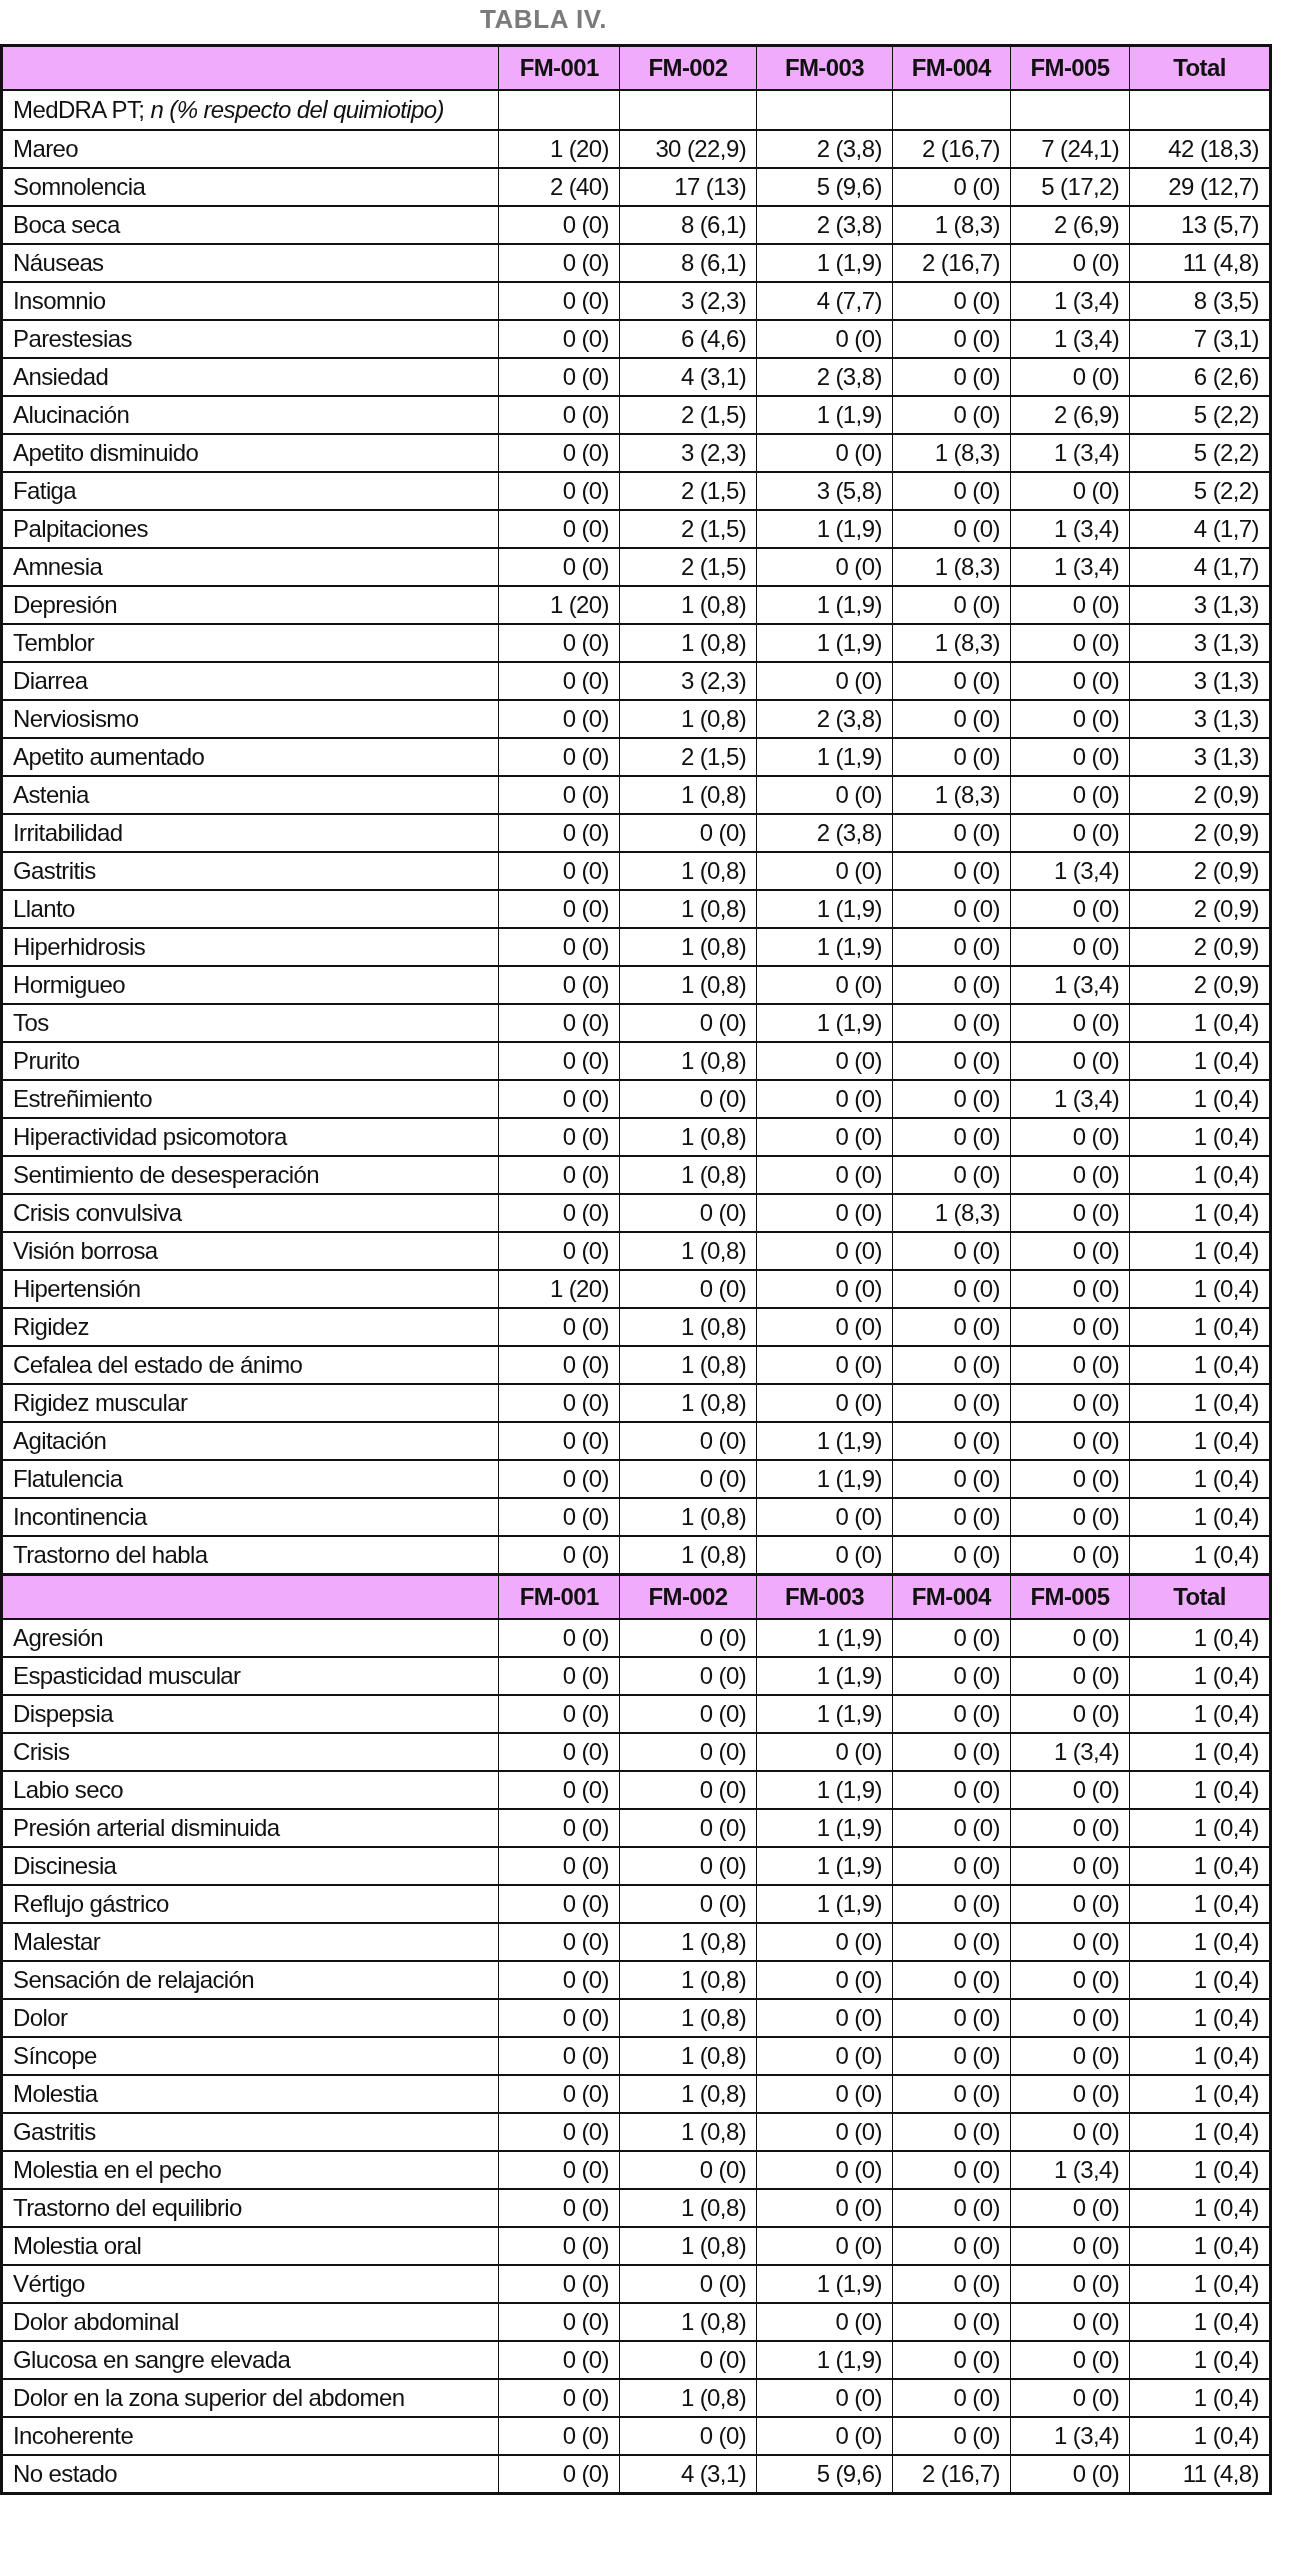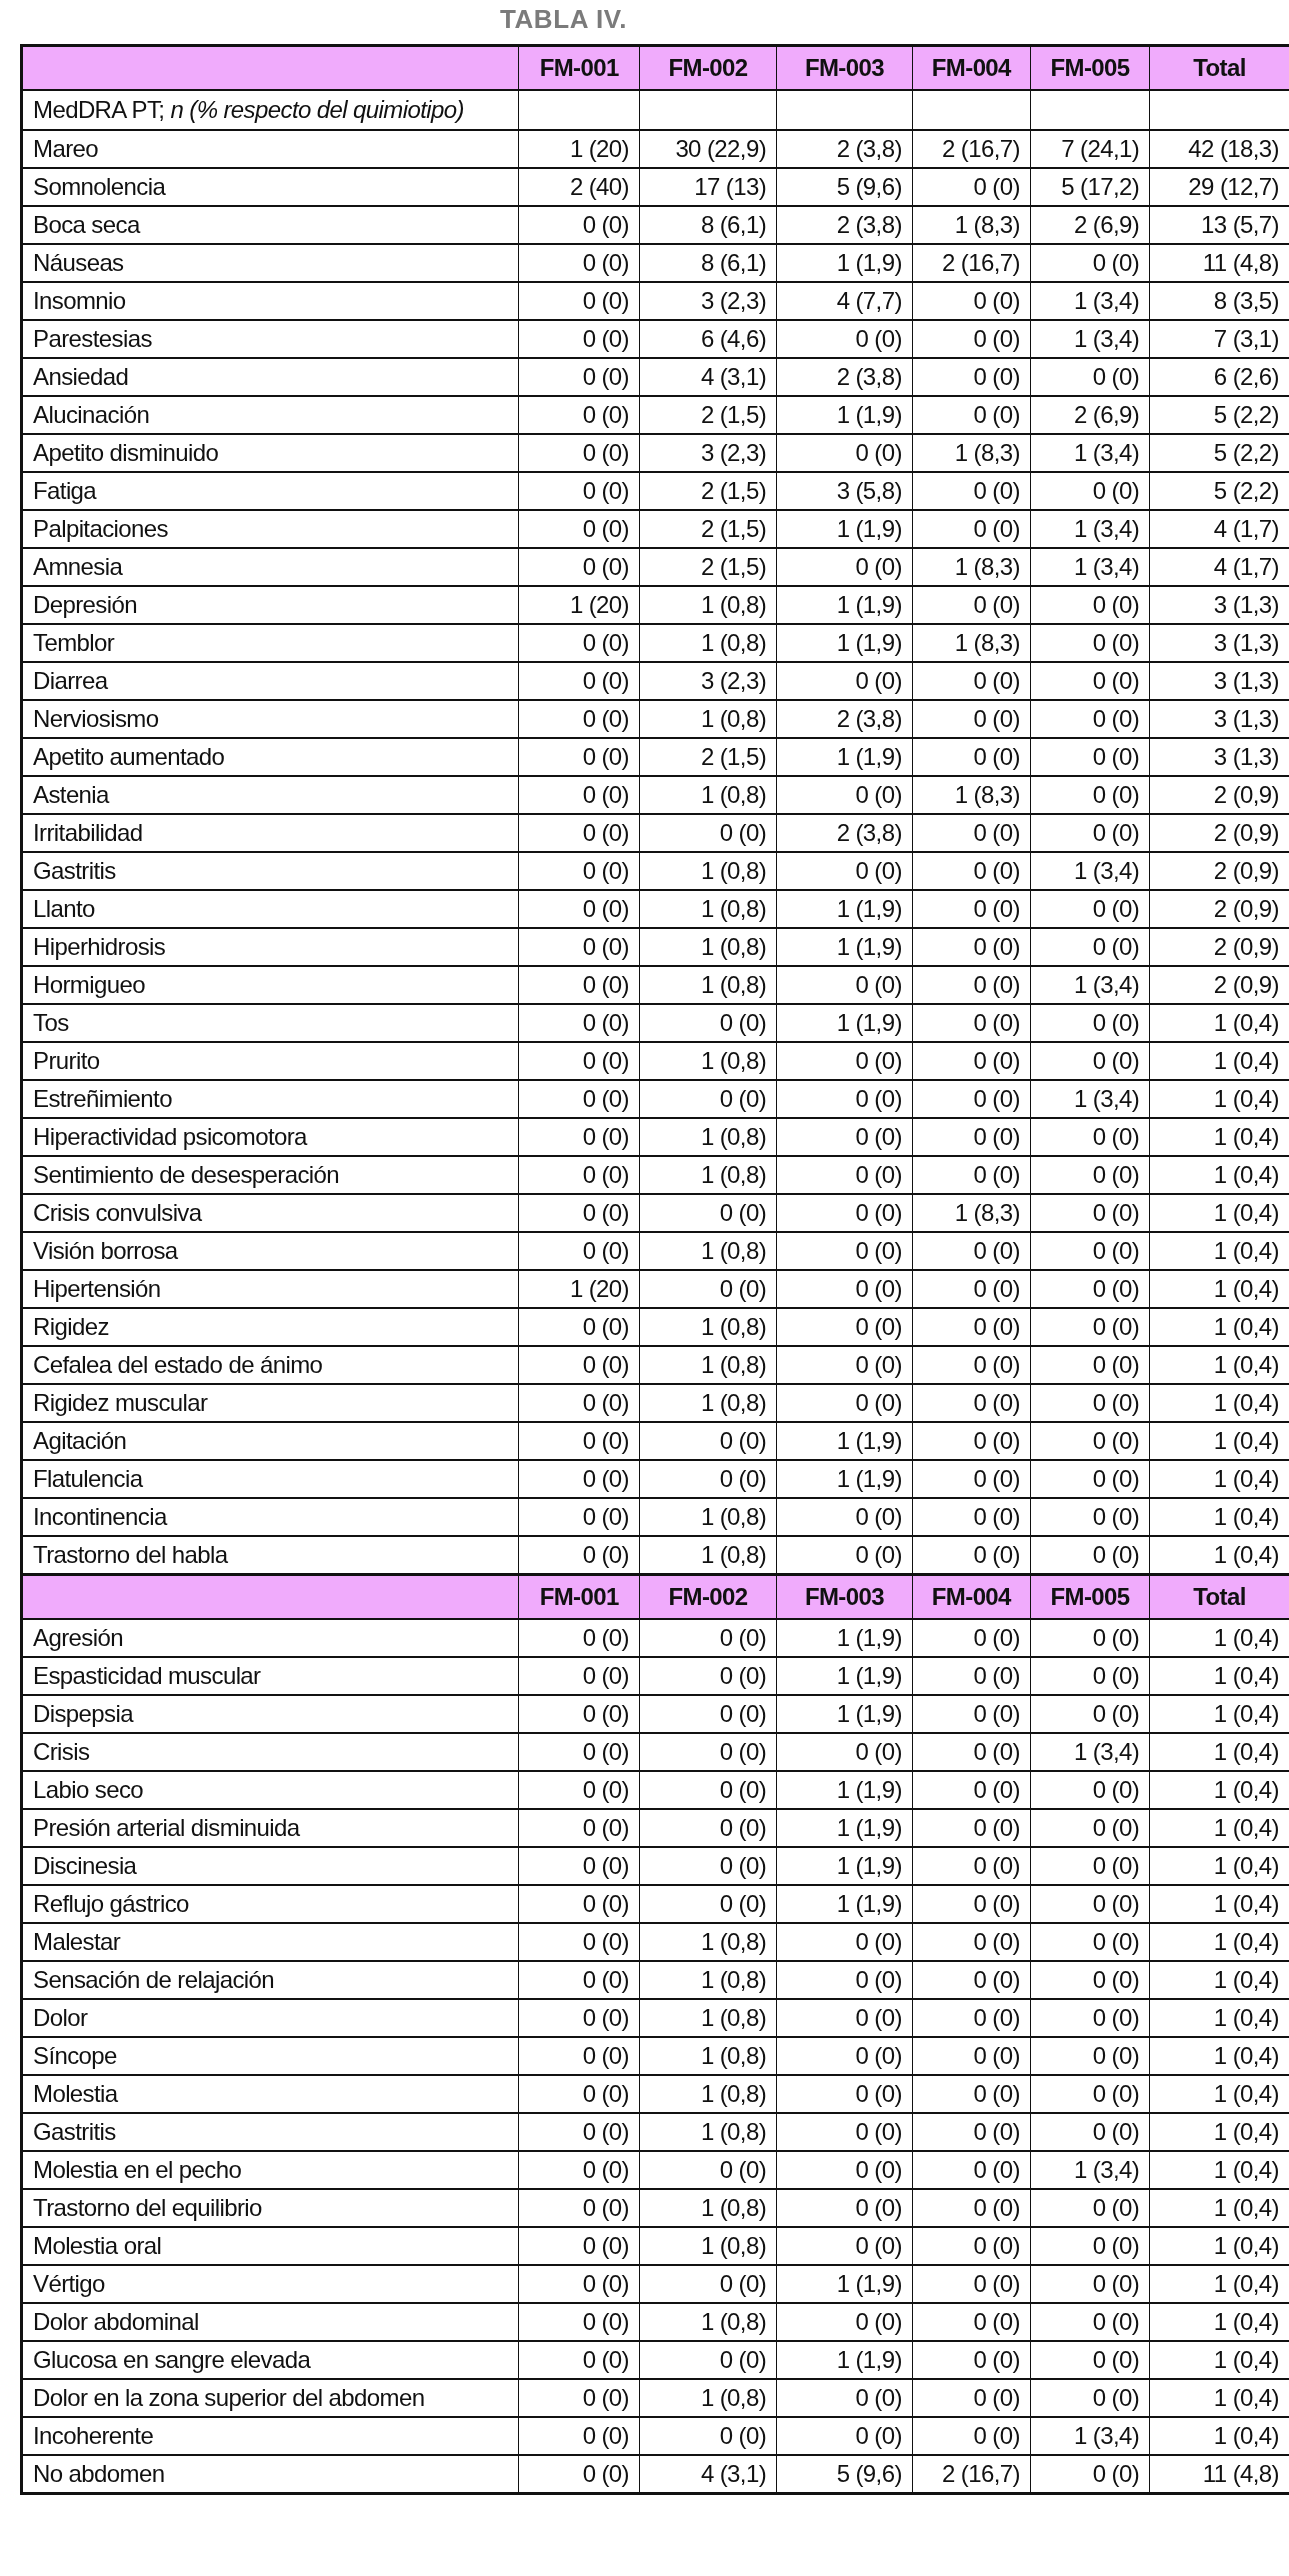--- a/index.html
+++ b/index.html
@@ -11,21 +11,20 @@
     width: 1289px;
     min-height: 2576px;
     font-family: "Liberation Sans", sans-serif;
     color: #111111;
     -webkit-font-smoothing: antialiased;
   }
   .page {
     width: 1087px;
     min-height: 2576px;
     position: relative;
-    padding-left: 20px;
   }
   .title {
     padding-top: 3.8px;
     text-align: center;
     font-size: 26px;
     font-weight: bold;
     color: #7b7b7b;
     letter-spacing: 0.6px;
   }
   table.aetable {
@@ -642,21 +641,21 @@
         <tr>
           <td class="label-cell">Incoherente</td>
           <td class="value-cell">0 (0)</td>
           <td class="value-cell">0 (0)</td>
           <td class="value-cell">0 (0)</td>
           <td class="value-cell">0 (0)</td>
           <td class="value-cell">1 (3,4)</td>
           <td class="value-cell">1 (0,4)</td>
         </tr>
         <tr>
-          <td class="label-cell">No abdomen</td>
+          <td class="label-cell">No estado</td>
           <td class="value-cell">0 (0)</td>
           <td class="value-cell">4 (3,1)</td>
           <td class="value-cell">5 (9,6)</td>
           <td class="value-cell">2 (16,7)</td>
           <td class="value-cell">0 (0)</td>
           <td class="value-cell">11 (4,8)</td>
         </tr>
       </tbody>
   </table>
 </div>

